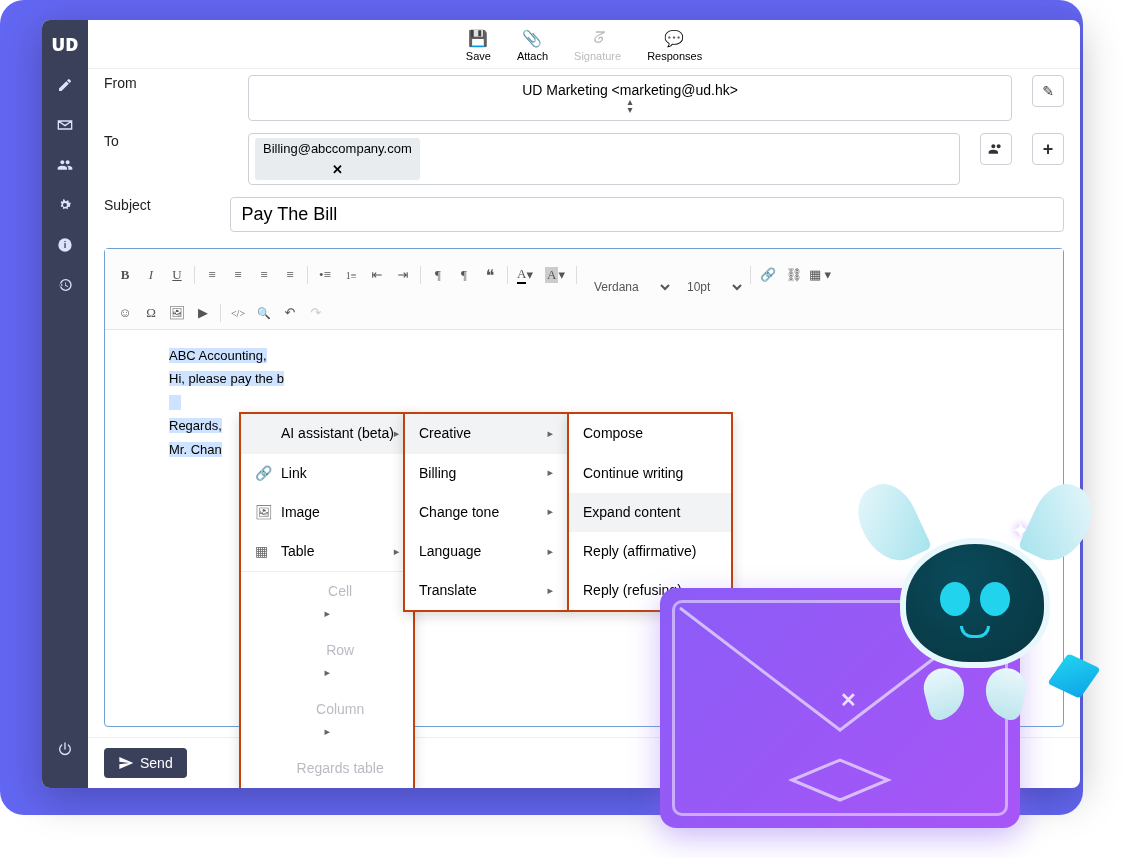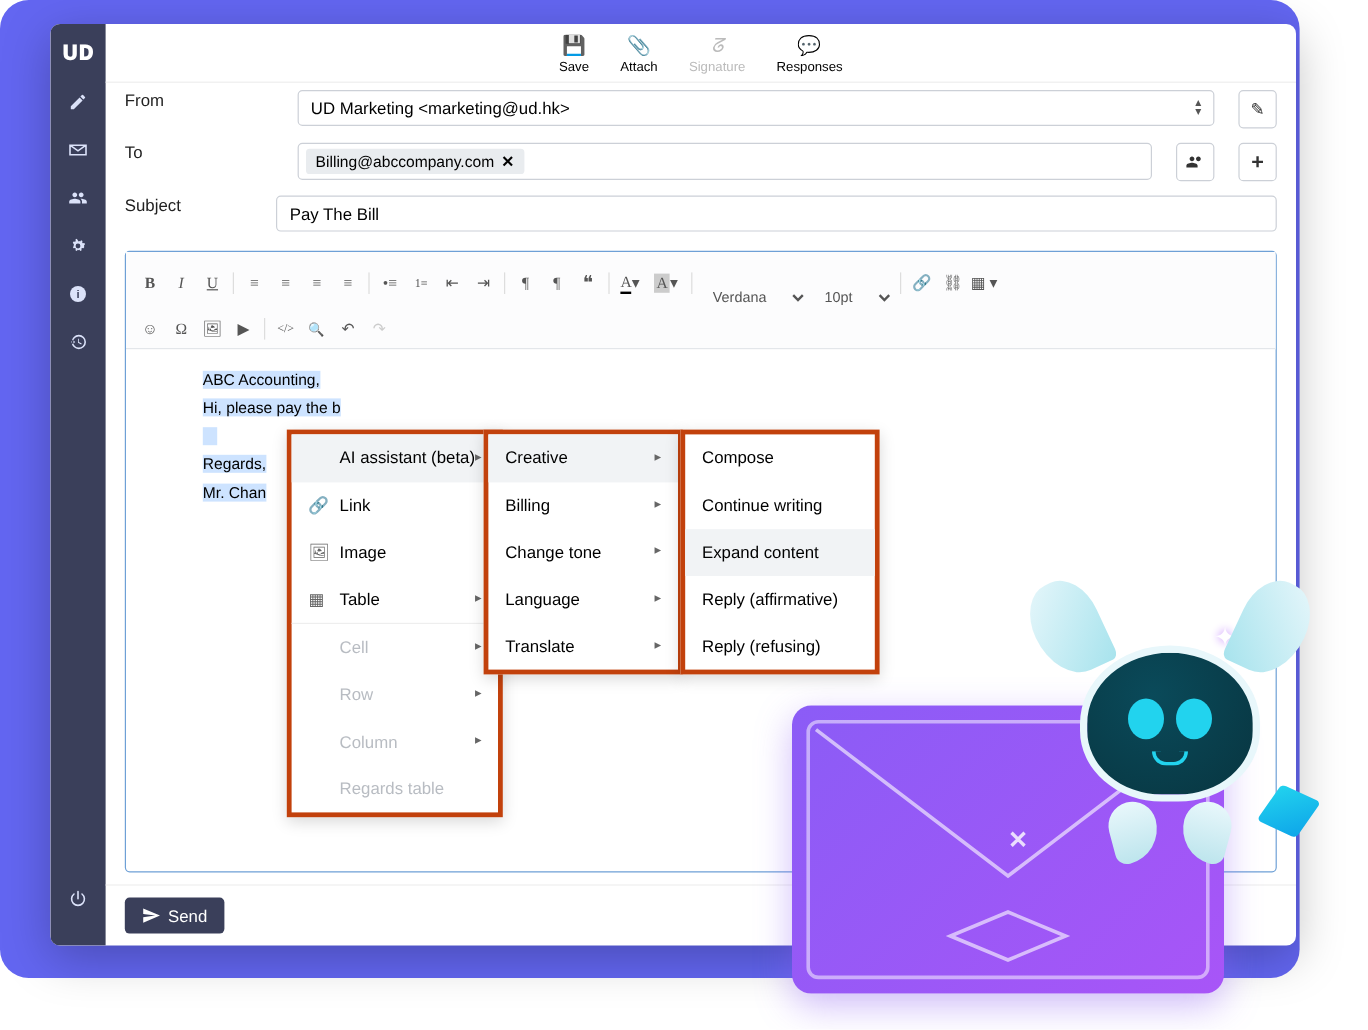--- a/index.html
+++ b/index.html
@@ -11,38 +11,38 @@
 .sidebar .icon { color: #dbe2f9; width: 22px; height: 22px; display: flex; align-items: center; justify-content: center; cursor: pointer; }
 .sidebar .spacer { flex: 1; }
 .main { flex: 1; display: flex; flex-direction: column; }
 .toolbar-top { display: flex; justify-content: center; gap: 26px; padding: 8px 0 6px; border-bottom: 1px solid #eee; }
 .tbtn { display: flex; flex-direction: column; align-items: center; gap: 2px; font-size: 11px; cursor: pointer; }
 .tbtn .ico { font-size: 16px; height: 20px; display: flex; align-items: center; }
 .tbtn.disabled { color: #bbb; }
 .field-row { display: flex; align-items: flex-start; padding: 6px 16px; gap: 14px; }
 .field-label { width: 130px; font-size: 14px; color: #222; }
 .field-control { flex: 1; }
-.select-from { border: 1px solid #ccd0d7; border-radius: 4px; padding: 6px 10px; font-size: 14px; background: #fff; display: flex; align-items: center; justify-content: space-between; }
+.select-from { border: 1px solid #ccd0d7; border-radius: 4px; padding: 6px 10px; font-size: 14px; background: #fff; display: flex; align-items: center; justify-content: space-between; flex-direction: column; }
 .select-caret { color:#555; font-size:10px; line-height:8px; display:flex; flex-direction:column; }
 .iconbtn { border: 1px solid #ccd0d7; border-radius: 4px; width: 32px; height: 32px; display: flex; align-items: center; justify-content: center; margin-left: 6px; cursor: pointer; font-size: 14px; color:#333; }
 .to-chips { border: 1px solid #ccd0d7; border-radius: 4px; padding: 4px 6px; display:flex; align-items:center;}
-.chip { background: #e9ecef; border-radius: 3px; padding: 3px 8px; font-size: 13px; display: inline-flex; align-items: center; gap: 6px; }
+.chip { background: #e9ecef; border-radius: 3px; padding: 3px 8px; font-size: 13px; display: inline-flex; align-items: center; gap: 6px; flex-direction: column; }
 .chip .x { font-weight: bold; cursor:pointer; }
-.subject-input { border:1px solid #ccd0d7; border-radius: 4px; padding: 6px 10px; font-size: 14px; width:100%; }
+.subject-input { border:1px solid #ccd0d7; border-radius: 4px; padding: 6px 10px; font-size: 18px; width:100%; }
 .editor-wrap { margin: 10px 16px; border: 1px solid #6ea0d6; border-radius: 4px; flex:1; display:flex; flex-direction:column; position:relative; }
 .editor-toolbar { border-bottom: 1px solid #e3e6ea; background:#fcfcfd; padding: 4px 8px; display:flex; flex-wrap:wrap; gap:2px; align-items:center; font-family: Georgia, serif; }
 .etbtn { width:24px; height:24px; display:flex; align-items:center; justify-content:center; font-size:13px; color:#555; cursor:pointer; border-radius:2px;}
 .vsep { width:1px; height:18px; background:#ddd; margin:0 3px;}
 .font-sel { font-size:12px; color:#555; padding:2px 18px 2px 8px; border:none; background:transparent;margin-top:24px; }
 .editor-body { flex:1; padding: 14px 16px; font-family: Verdana, sans-serif; font-size: 13px; line-height: 1.8; position: relative; }
 .hl { background: #cde3ff; margin-left: 48px; }
-.ctx-menu { position:absolute; background:#fff; border:4px solid #c2410c; box-shadow:0 4px 12px rgba(0,0,0,0.15); font-size:14px; min-width:166px; }
+.ctx-menu { position:absolute; background:#fff; border:2px solid #c2410c; box-shadow:0 4px 12px rgba(0,0,0,0.15); font-size:14px; min-width:166px;margin-top:15px; }
 .ctx-item { padding: 7px 14px; display:flex; align-items:center; justify-content:space-between; cursor:pointer; white-space:nowrap;}
 .ctx-item.hover { background:#f1f3f5; }
-.ctx-item.disabled { color:#b8bcc2; }
+.ctx-item.disabled { color:#b8bcc2;flex-direction:column; }
 .ctx-icon { width:18px; display:inline-block; color:#666; font-size:14px; margin-right:8px;}
 .ctx-arrow { color:#666; font-size:11px; }
 .menu1 { left:118px; top:0px; }
 .menu2 { left:282px; top:0px; }
 .menu3 { left:446px; top:0px; }
 .ctx-wrap { position:absolute; left:0; top:30px; }
 .footer-bar { padding:10px 16px; border-top:1px solid #eee;}
 .send-btn { background:#3a3f5a; color:#fff; border:none; border-radius:4px; padding:7px 14px; font-size:14px; cursor:pointer; display:inline-flex; align-items:center; gap:6px;}
 .robot-decor { position:absolute; right:40px; bottom:30px; width:440px; height:340px; z-index:3; pointer-events:none; }
 .envelope { position:absolute; left:0; bottom:0; width:360px; height:240px; background:linear-gradient(135deg,#8b5cf6,#a855f7); border-radius:16px; box-shadow:0 10px 30px rgba(139,92,246,0.4);}

